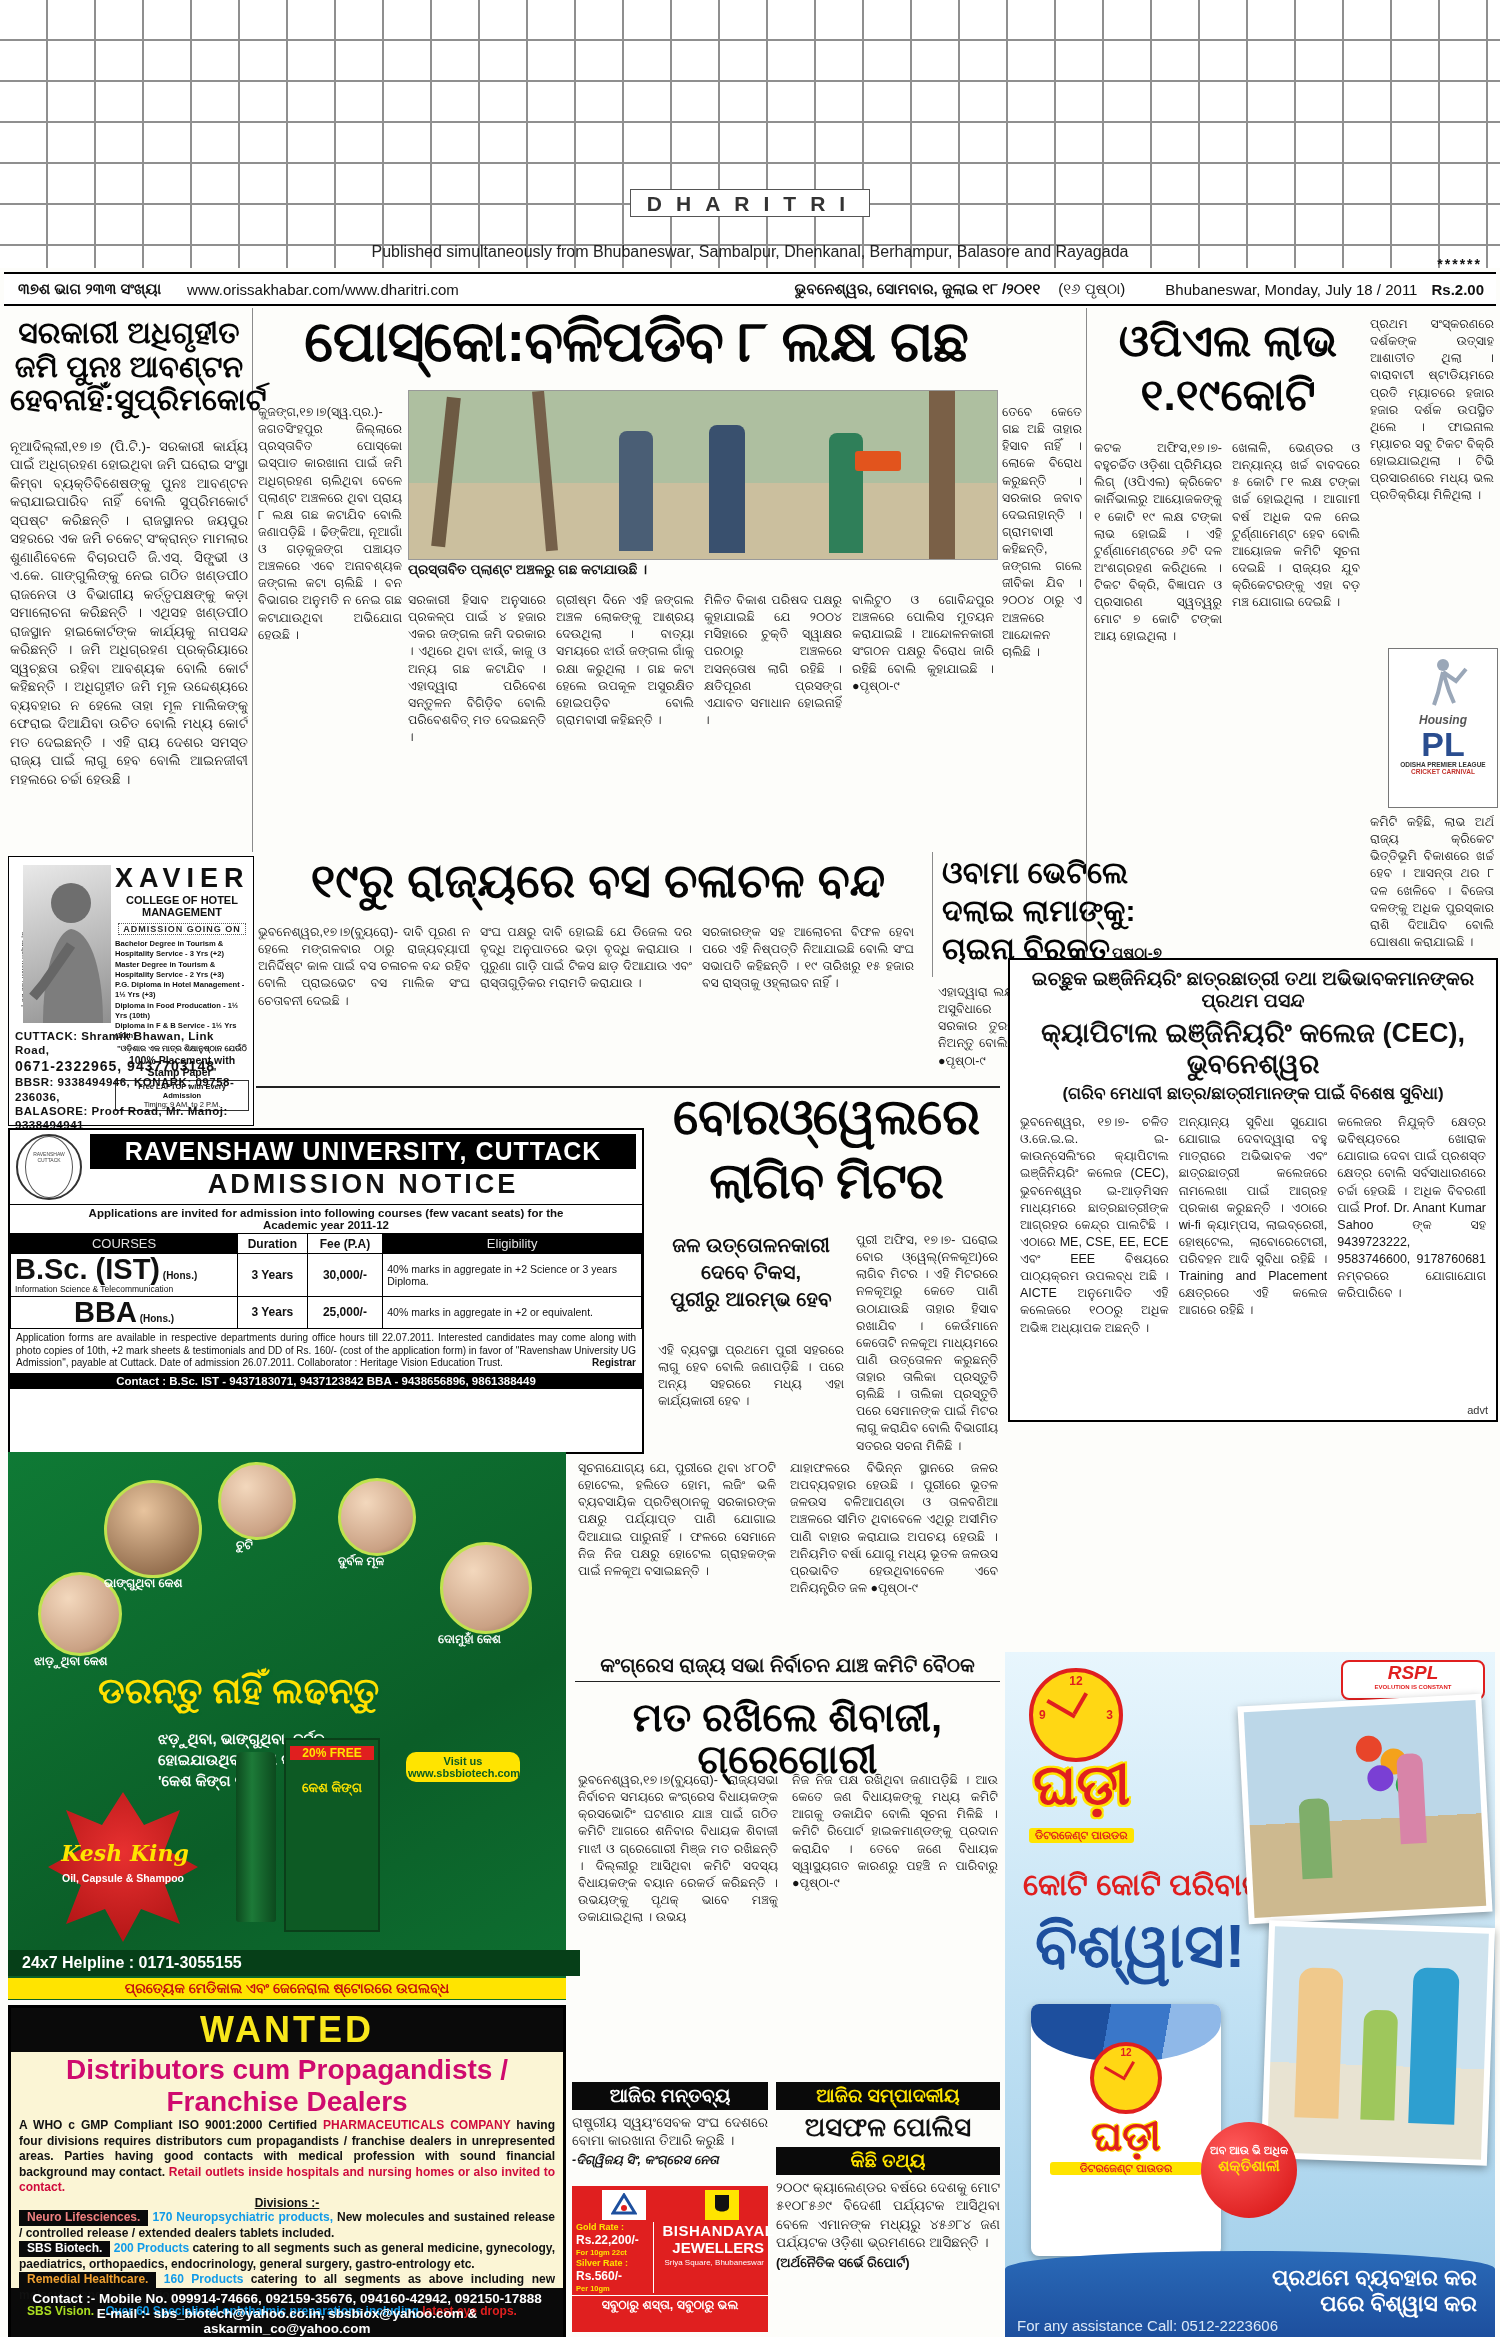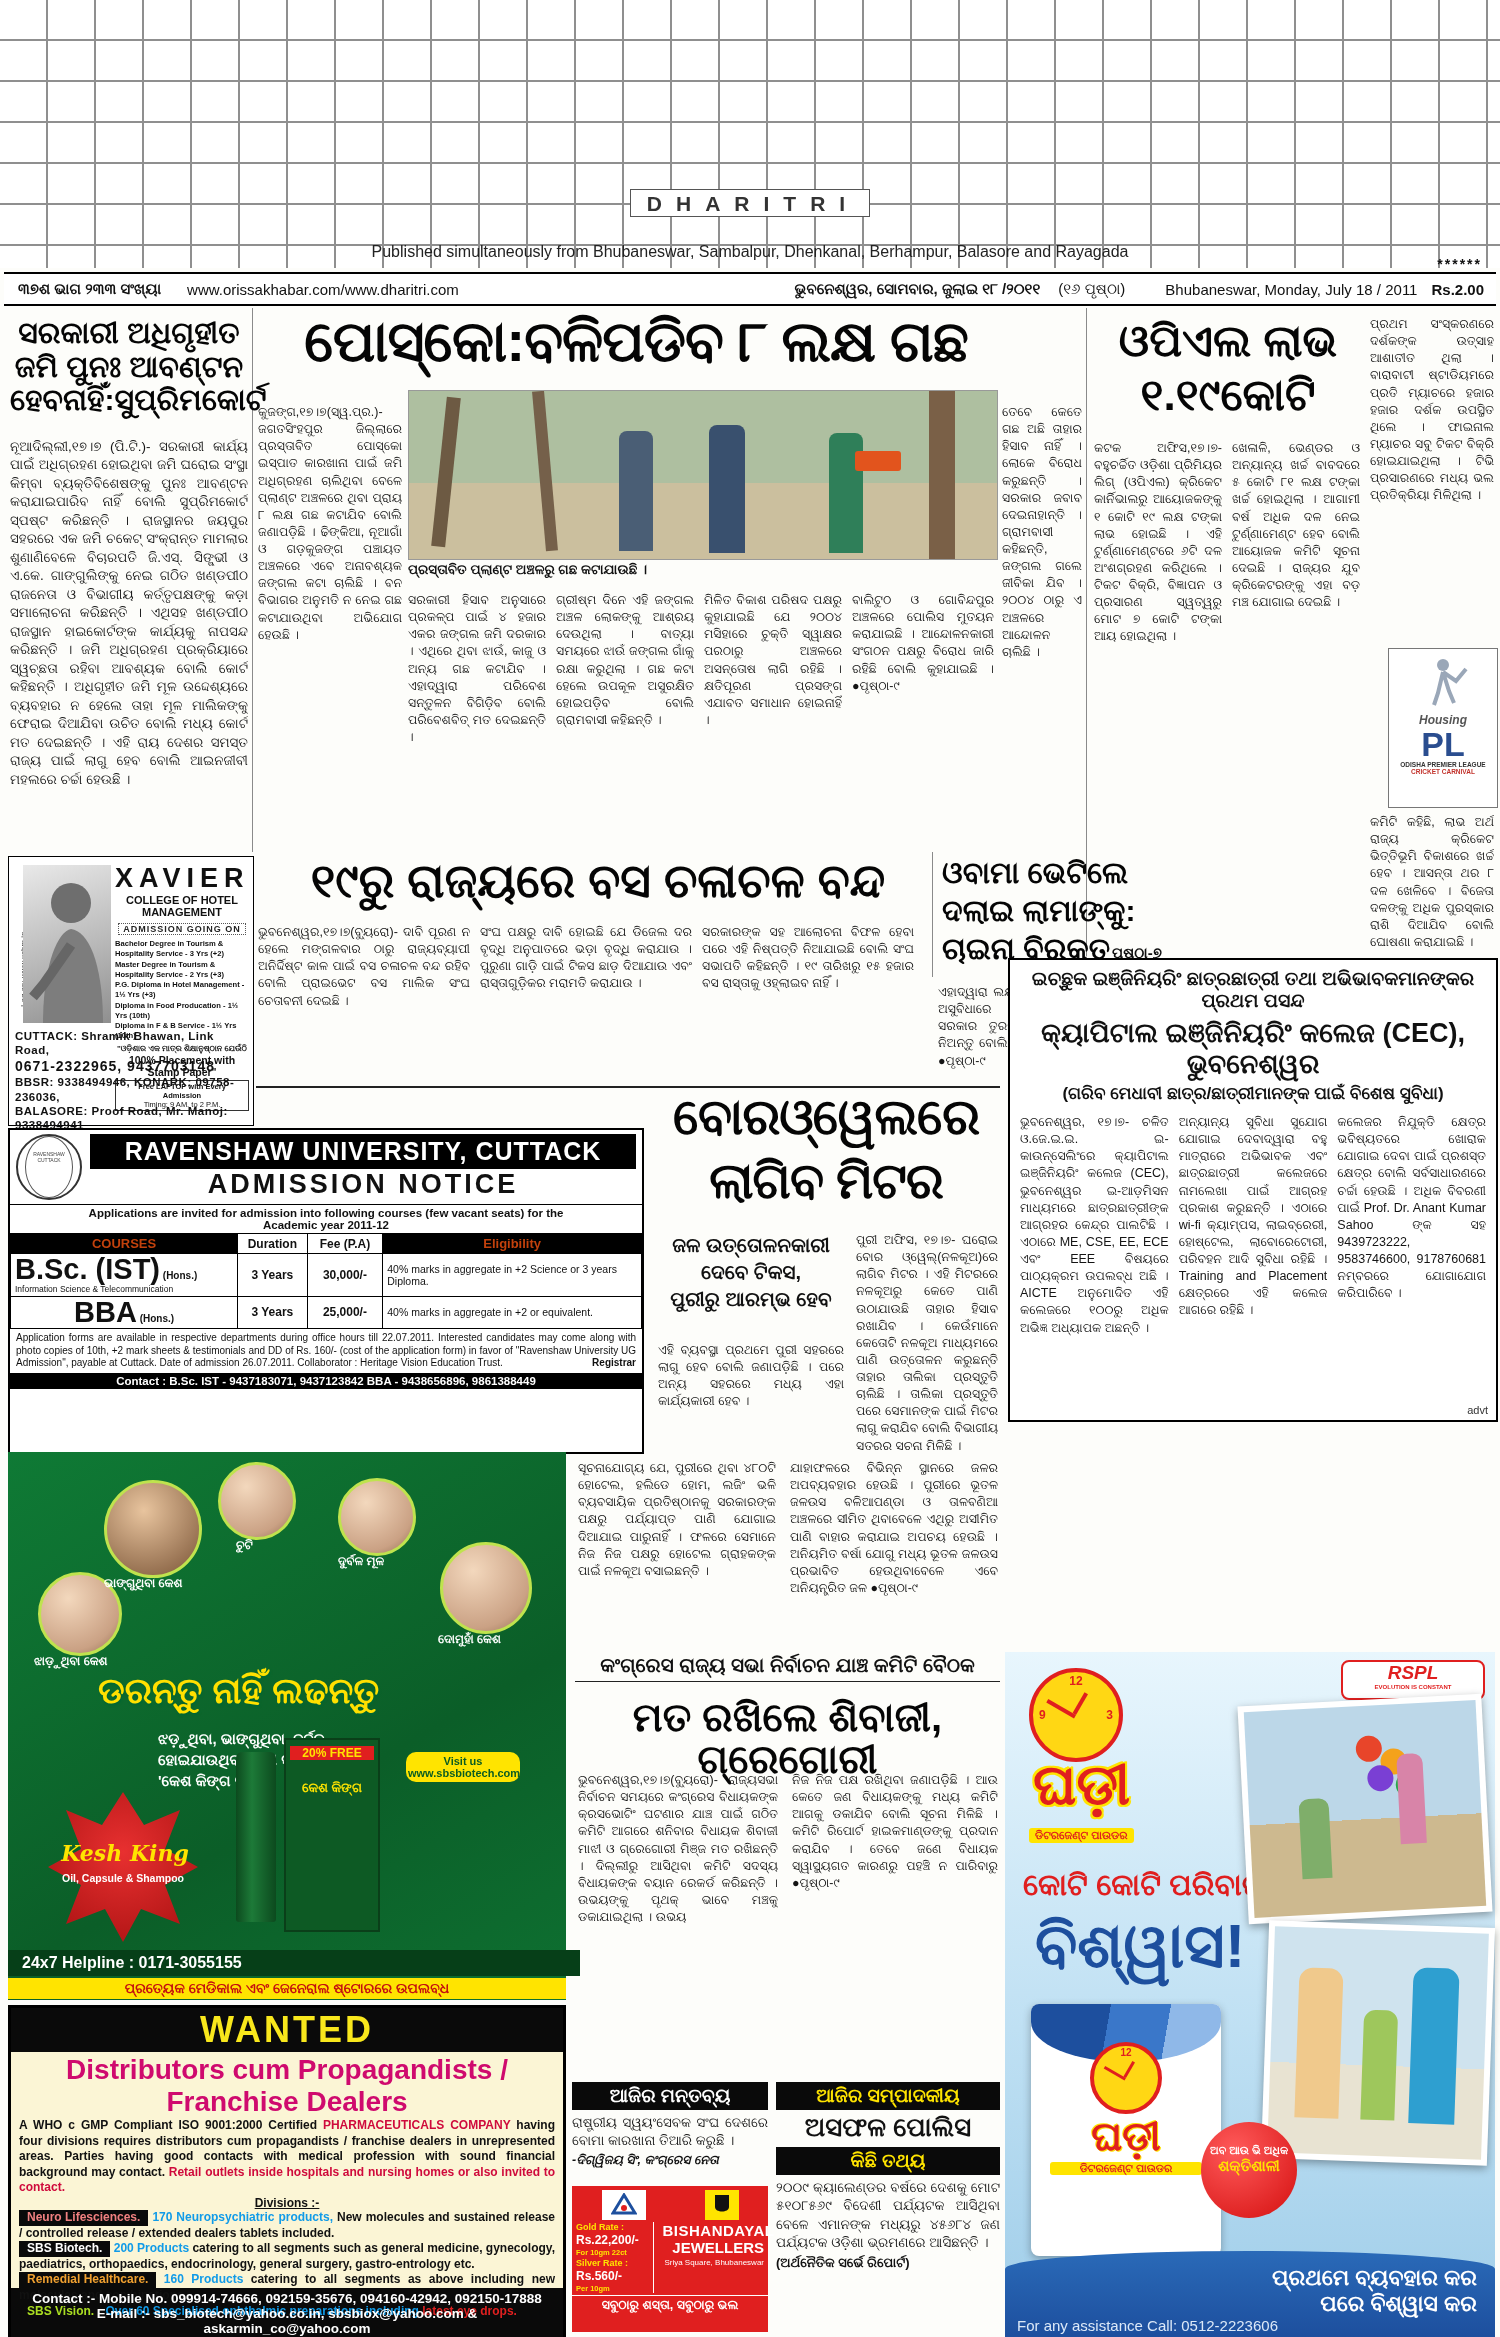--- a/index.html
+++ b/index.html
@@ -33,21 +33,21 @@
   .xv-line{font-size:7.6px;font-weight:bold;line-height:1.35;}
   .xv-contact{font-weight:bold;font-size:11.5px;line-height:1.25;letter-spacing:.5px;}
   .xv-portrait{background:linear-gradient(160deg,#e9e9e9,#b9b9b9 55%,#8f8f8f);}
   .xv-rotate{transform:rotate(-90deg);transform-origin:left top;font-size:8px;color:#444;}
   
   .rv-head{background:#000;color:#fff;font-weight:bold;font-size:25px;letter-spacing:1px;
       padding:3px 10px;}
   .rv-notice{font-weight:bold;font-size:27px;letter-spacing:3px;}
   .rv-table{border-collapse:collapse;width:100%;font-size:10px;}
   .rv-table td,.rv-table th{border:1.5px solid #000;padding:2px 4px;vertical-align:middle;}
-  .rv-dark{background:#000;color:#c2410c;font-weight:bold;}
+  .rv-dark{background:#000;color:#e5e5e5;font-weight:normal;}
   .rv-course{font-weight:bold;font-size:29px;line-height:.95;}
   .rv-contact{background:#000;color:#fff;font-weight:bold;font-size:11.5px;padding:2px 4px;}
   
   .wd-bar{background:#0a0a0a;color:#f8e71c;font-weight:bold;text-align:center;}
   .wd-body{background:#fbf5d5;}
   .wd-head{color:#cf0a6e;font-weight:bold;font-size:28px;text-align:center;}
   .wd-p{font-size:12px;font-weight:bold;line-height:1.3;text-align:justify;}
   .chip{display:inline-block;background:#0a0a0a;font-weight:bold;padding:0 8px;}
   
   .sec-head{background:#0a0a0a;color:#fff;font-weight:bold;font-size:19px;text-align:center;

